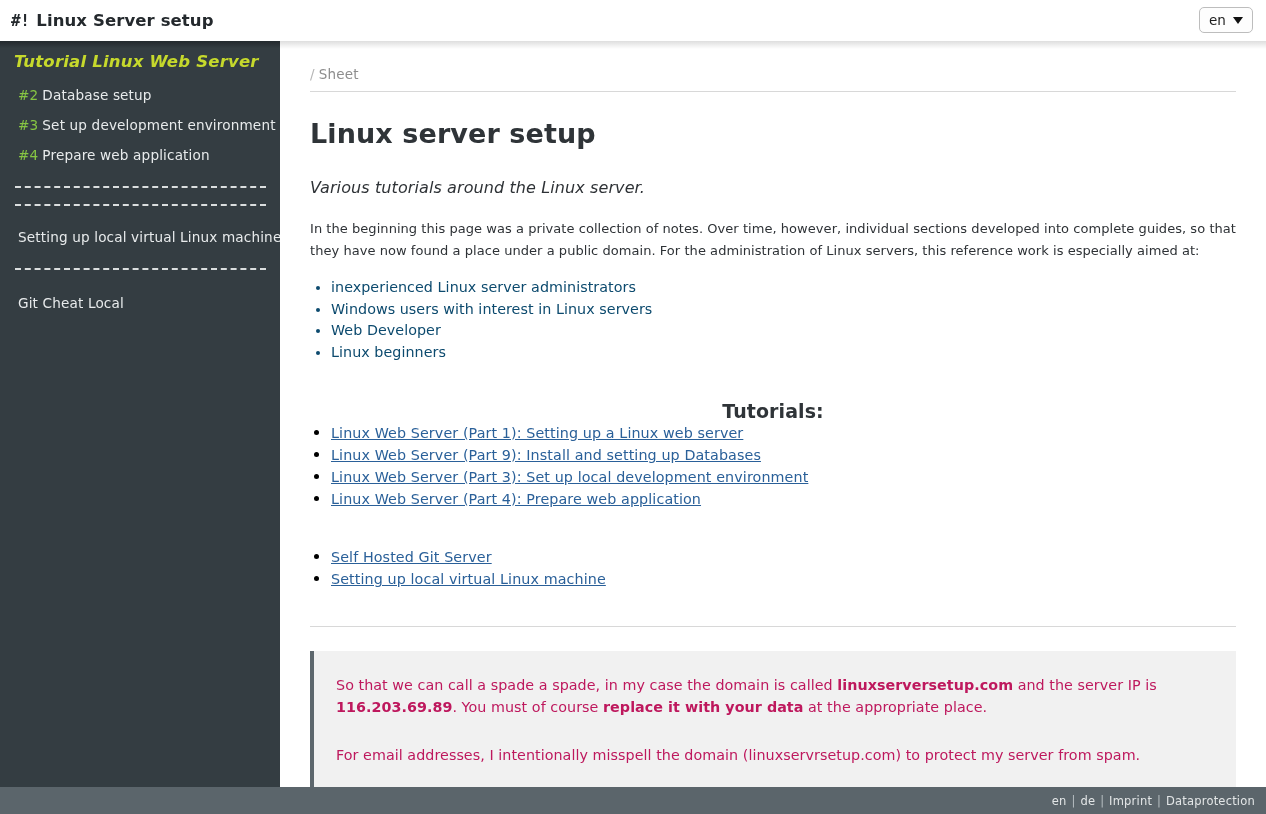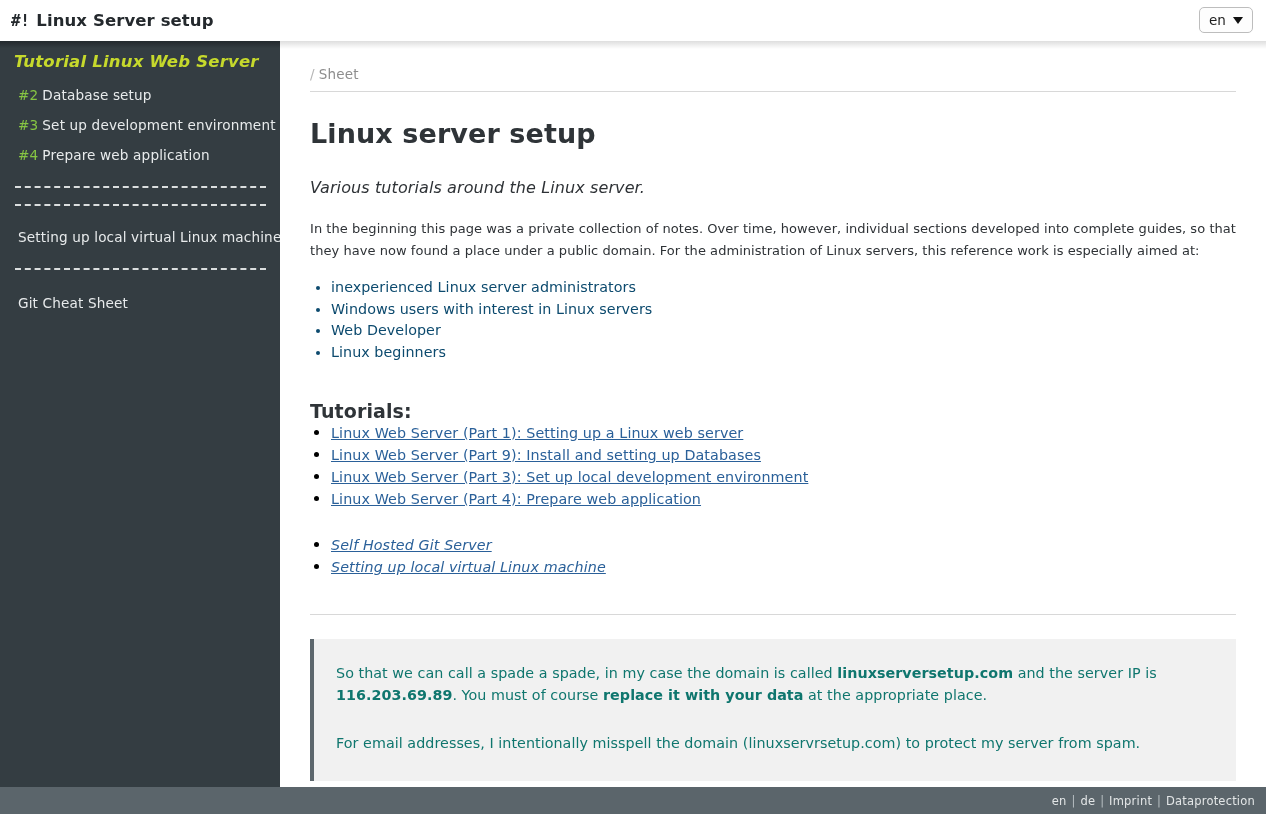--- a/index.html
+++ b/index.html
@@ -214,30 +214,31 @@
     line-height: 21.5px;
     letter-spacing: 0.05px;
   }
 
   h2.section-title {
     font-size: 19px;
     font-weight: bold;
     color: #2f3438;
     margin-top: 37px;
     letter-spacing: 0.1px;
+    text-align: center;
   }
 
   ul.links {
     padding-left: 21px;
   }
   ul.links li {
     line-height: 22px;
     margin-bottom: 0px;
   }
-  ul.links.second { margin-top: 24px; font-style: italic; }
+  ul.links.second { margin-top: 36px; }
   ul.links a {
     color: #2a6099;
     text-decoration: underline;
     font-size: 14.3px;
     letter-spacing: 0.1px;
     cursor: pointer;
   }
 
   hr.content-rule {
     border: none;
@@ -246,21 +247,21 @@
   }
 
   .callout {
     margin-top: 24px;
     background: #f1f1f1;
     border-left: 4px solid #5d676d;
     padding: 24px 22px 26px 22px;
   }
   .callout p {
     font-size: 14.3px;
-    color: #0f766e;
+    color: #be185d;
     line-height: 21.5px;
     letter-spacing: 0.05px;
   }
   .callout p + p { margin-top: 27px; }
   .callout strong { font-weight: bold; }
 
   
   .footer {
     position: absolute;
     left: 0;
@@ -334,21 +335,21 @@
       <div class="nav-group g3">
         <a class="nav-item">
           <span>Setting up local virtual Linux machine</span>
         </a>
       </div>
 
       <div class="nav-sep"></div>
 
       <div class="nav-plain-group">
         <a class="nav-item">
-          <span>Git Cheat Sheet</span>
+          <span>Git Cheat Local</span>
         </a>
       </div>
 
     </div>
   </nav>
 
   <main class="content">
 
     <div class="breadcrumb">
       <span class="crumb-sep">/</span><span class="crumb-link">Sheet</span>

